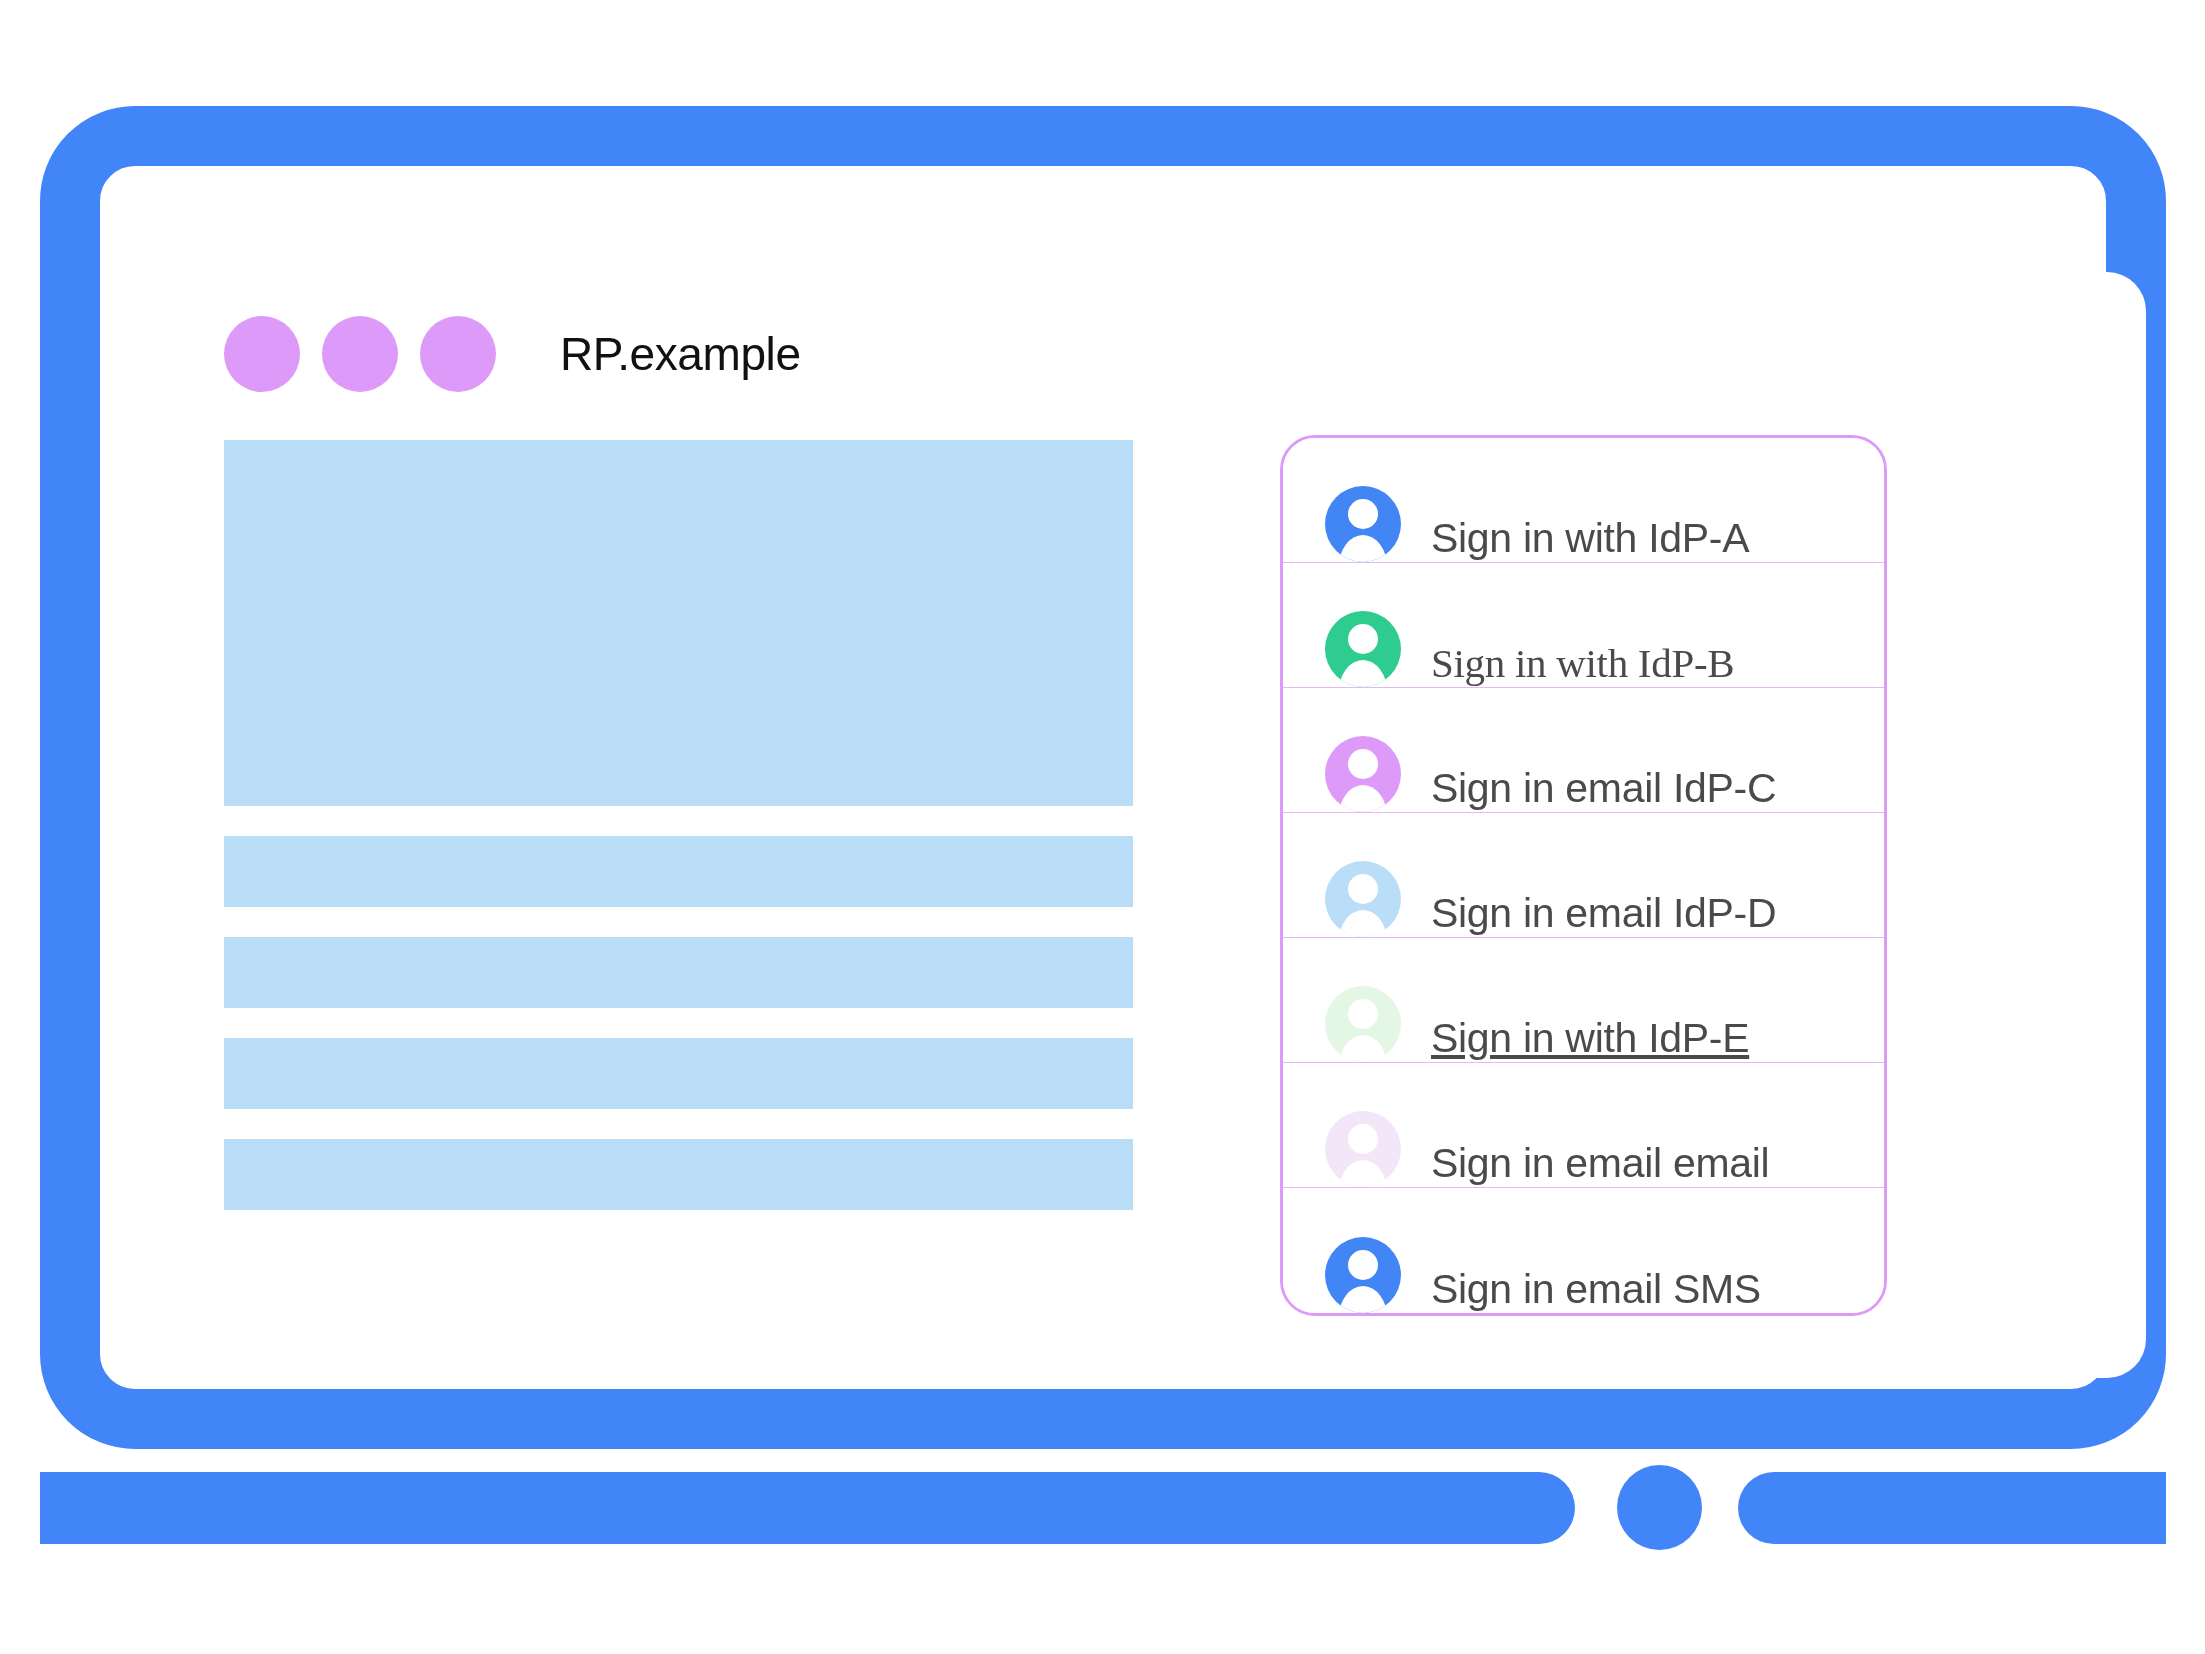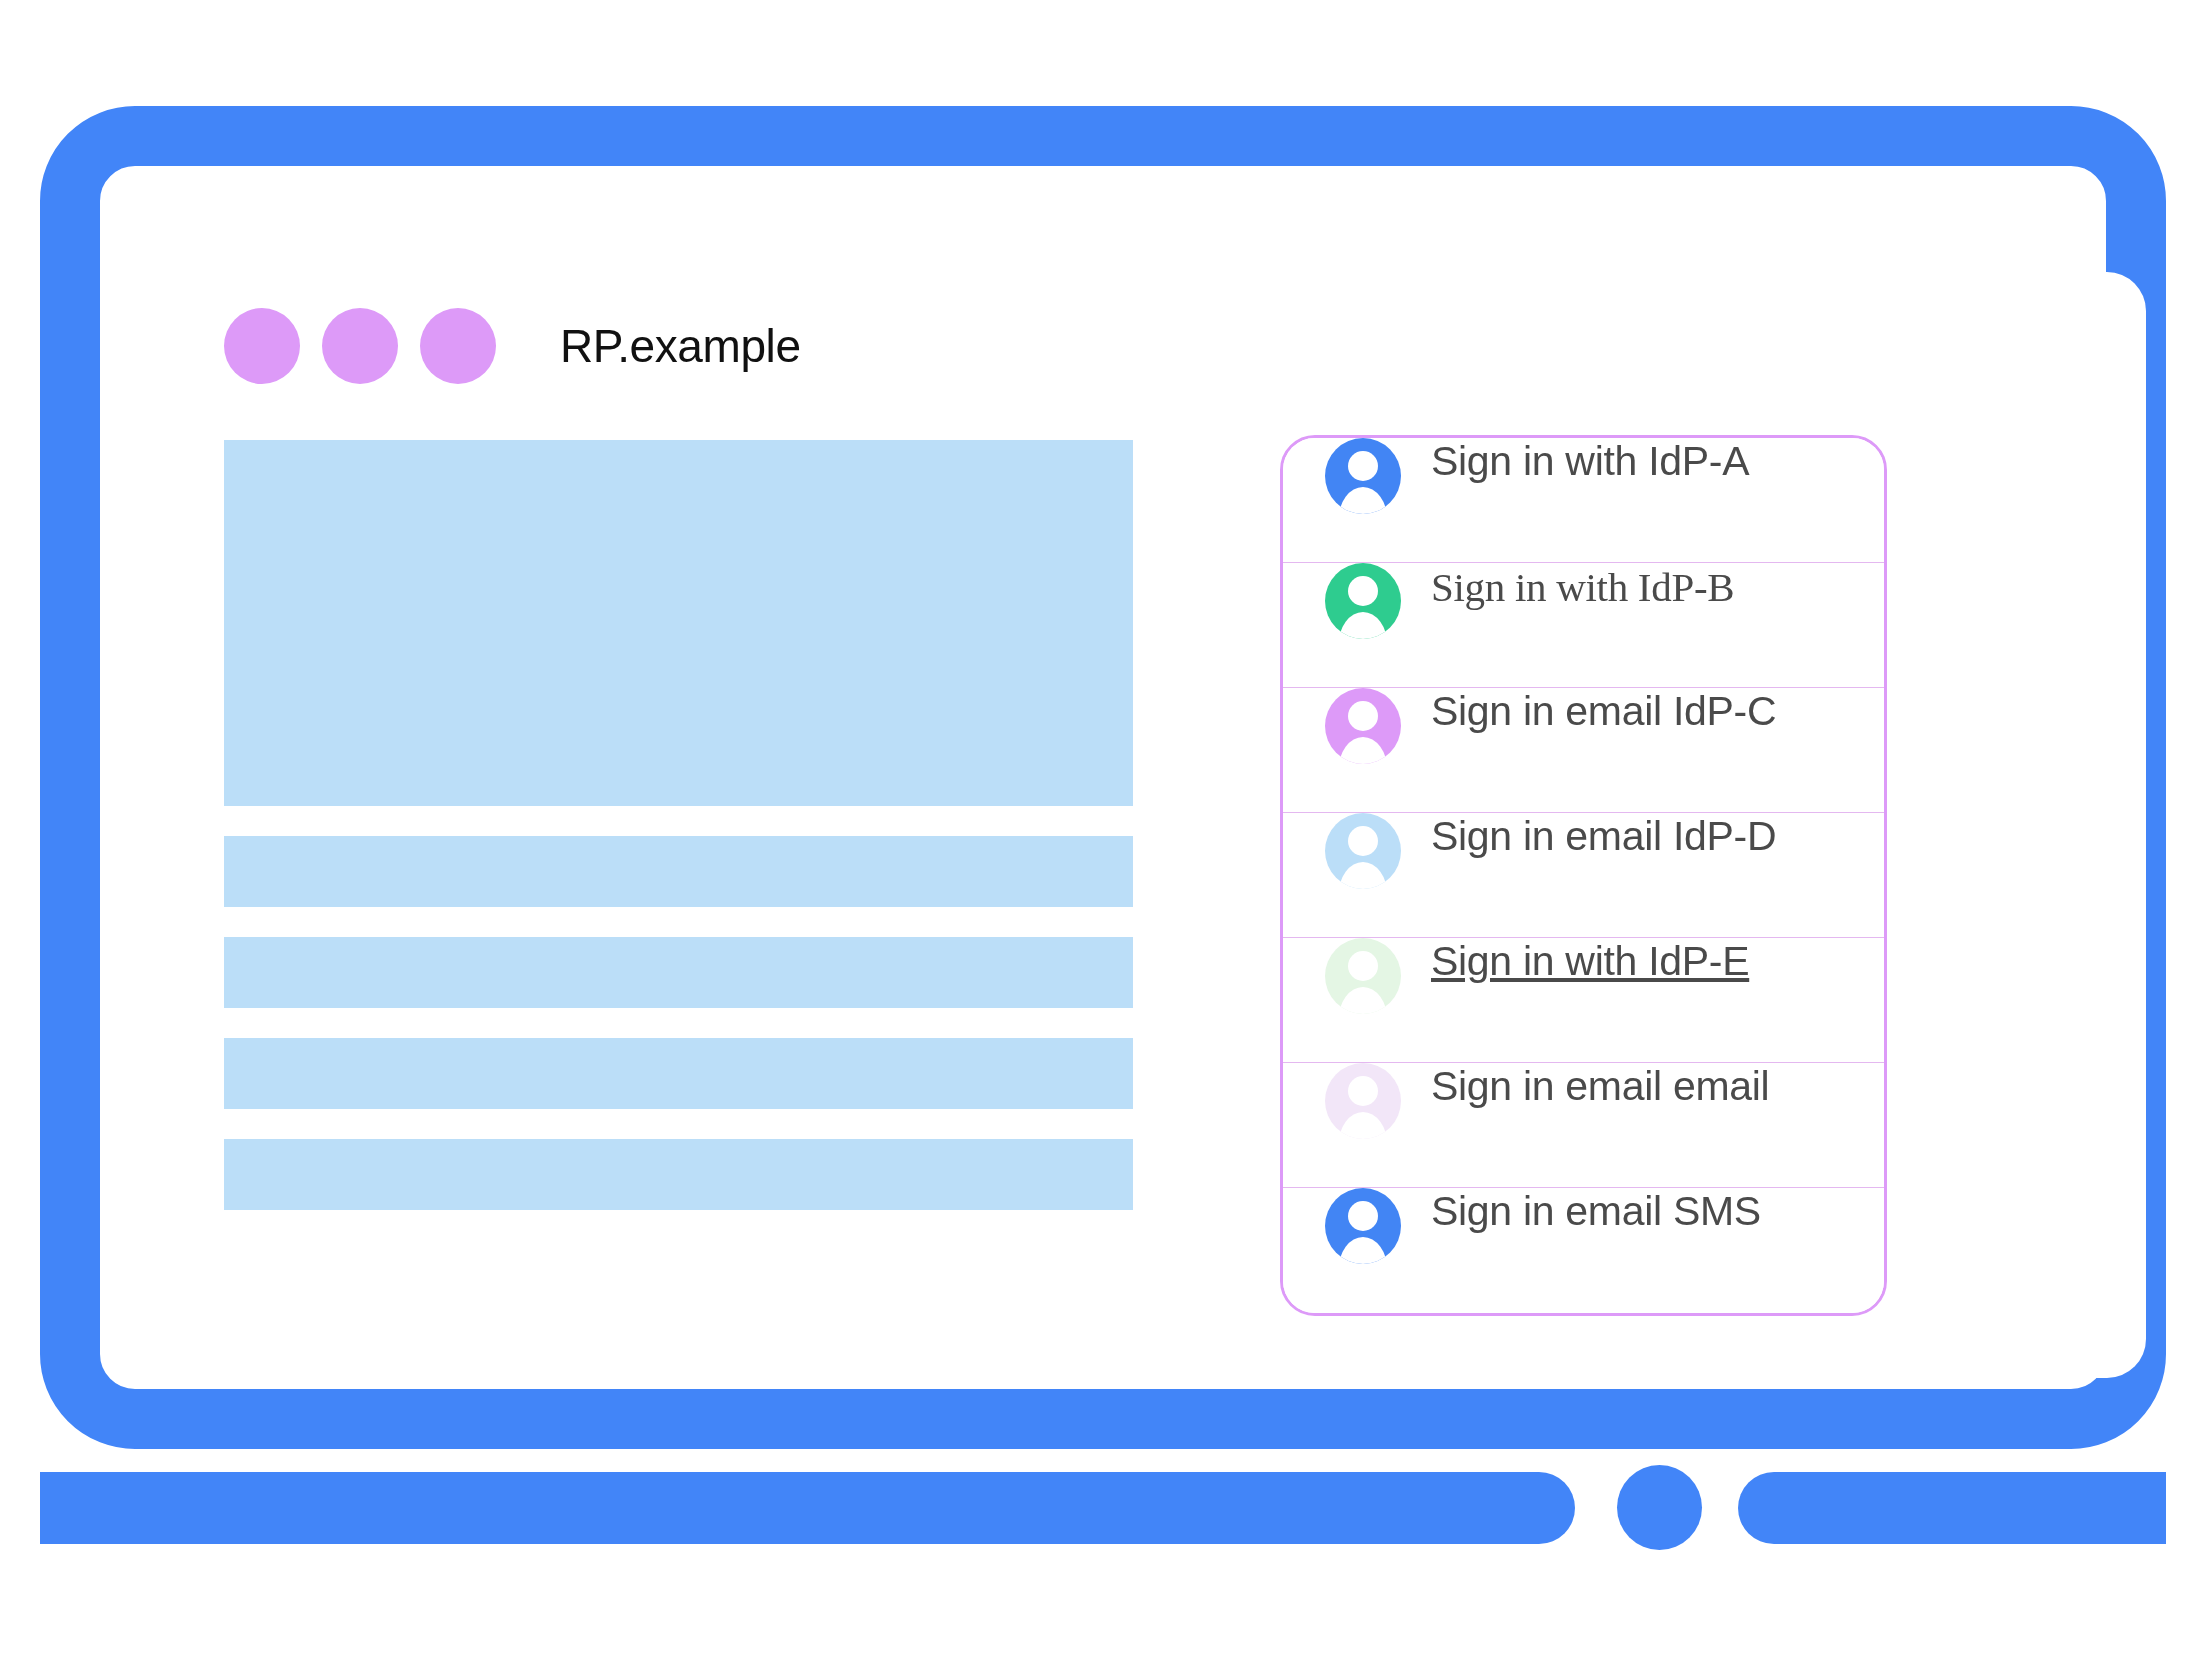--- a/index.html
+++ b/index.html
@@ -96,21 +96,21 @@
     height: 1106px;
     background: #ffffff;
     border-radius: 39px;
     overflow: hidden;
   }
 
   
   #title-bar {
     position: absolute;
     left: 0;
-    top: 8px;
+    top: 16px;
     width: 100%;
     height: 131px;
     display: flex;
     align-items: center;
   }
   .window-dot {
     width: 76px;
     height: 76px;
     border-radius: 50%;
     background: #DD9AF8;
@@ -148,21 +148,21 @@
     top: 163px;
     width: 607px;
     box-sizing: border-box;
     border: 3.5px solid #DD9AF8;
     border-radius: 35px;
     background: #ffffff;
     overflow: hidden;
   }
   .signin-row {
     display: flex;
-    align-items: flex-start;
+    align-items: flex-end;
     height: 125px;
     padding-left: 42px;
     border-bottom: 1.8px solid #E4B8F0;
     box-sizing: border-box;
     background: #ffffff;
   }
   .signin-row:last-child { border-bottom: none; }
 
   .avatar {
     width: 76px;

